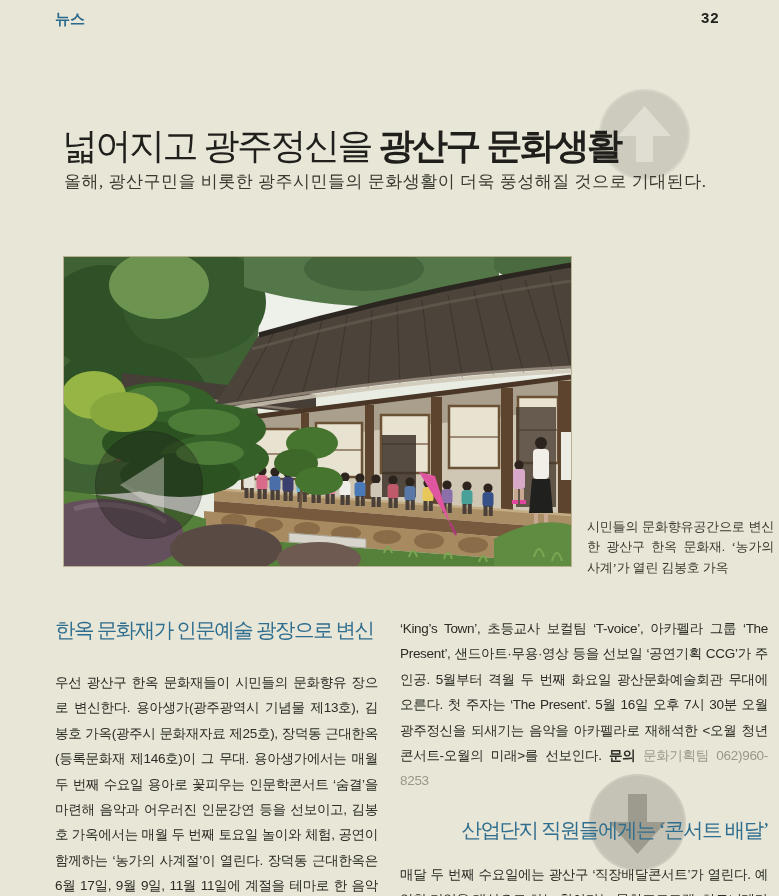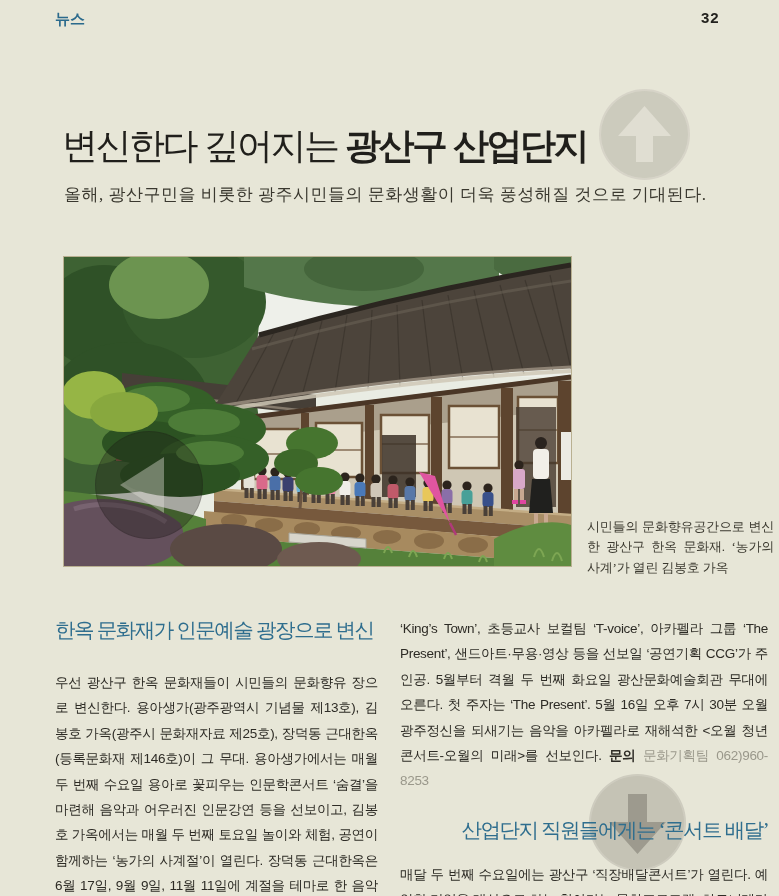--- a/index.html
+++ b/index.html
@@ -11,21 +11,21 @@
   .page-number{position:absolute;left:701px;top:9px;font-size:15px;font-weight:700;color:#23221e;letter-spacing:1px;}
   .title{position:absolute;left:62px;top:98px;font-size:36px;letter-spacing:-2.5px;color:#201f1b;white-space:nowrap;z-index:2;}
   .title .t-light{font-weight:400;}
   .title .t-bold{font-weight:700;}
   .nav-btn{position:absolute;border-radius:50%;z-index:1;}
   .nav-btn.up{left:599px;top:89px;width:87px;height:87px;background:rgba(178,176,163,0.50);
         border:2px solid rgba(216,214,202,0.9);}
   .nav-btn.down{left:589px;top:774px;width:93px;height:93px;background:rgba(190,188,175,0.85);
         border:2px solid rgba(207,205,192,0.9);}
   .nav-btn svg{position:absolute;left:0;top:0;width:100%;height:100%;}
-  .intro{position:absolute;left:64px;top:180px;font-family:"Liberation Serif",serif;
+  .intro{position:absolute;left:64px;top:167px;font-family:"Liberation Serif",serif;
         font-size:17px;line-height:30px;letter-spacing:0.5px;color:#3a382f;z-index:2;}
   .photo-wrap{position:absolute;left:63px;top:256px;width:507px;height:309px;
         border:1px solid #b9b091;background:#e2e6da;}
   .photo-wrap svg.scene{display:block;width:507px;height:309px;}
   .photo-prev{position:absolute;left:31px;top:174px;width:106px;height:106px;border-radius:50%;
         background:rgba(26,23,18,0.32);border:1px solid rgba(26,23,18,0.15);}
   .photo-prev svg{position:absolute;left:0;top:0;width:100%;height:100%;}
   .caption{position:absolute;left:587px;top:517px;width:187px;font-family:"Liberation Serif",serif;
         font-size:13px;line-height:20.3px;letter-spacing:-0.2px;color:#3b392f;text-align:justify;z-index:2;}
   .col{position:absolute;z-index:3;}
@@ -50,21 +50,21 @@
 
   <div class="section-label">뉴스</div>
   <div class="page-number">32</div>
 
   <div class="nav-btn up">
     <svg viewBox="0 0 87 87">
       <path d="M43.5 15 L70 45 L52 45 L52 71 L35 71 L35 45 L17 45 Z" fill="rgba(224,222,211,0.95)"></path>
     </svg>
   </div>
 
-  <h1 class="title"><span class="t-light">변신한다 깊어지는 </span><span class="t-bold">광산구 산업단지</span></h1>
+  <h1 class="title"><span class="t-light">넓어지고 광주정신을 </span><span class="t-bold">광산구 문화생활</span></h1>
 
   <div class="intro">
     <div>올해, 광산구민을 비롯한 광주시민들의 문화생활이 더욱 풍성해질 것으로 기대된다.</div>
   </div>
 
   <div class="photo-wrap">
     <svg class="scene" viewBox="0 0 507 309">
 
       <rect x="0" y="0" width="507" height="309" fill="#e9ece3"></rect>
       <rect x="180" y="0" width="327" height="120" fill="#eef0ea"></rect>

